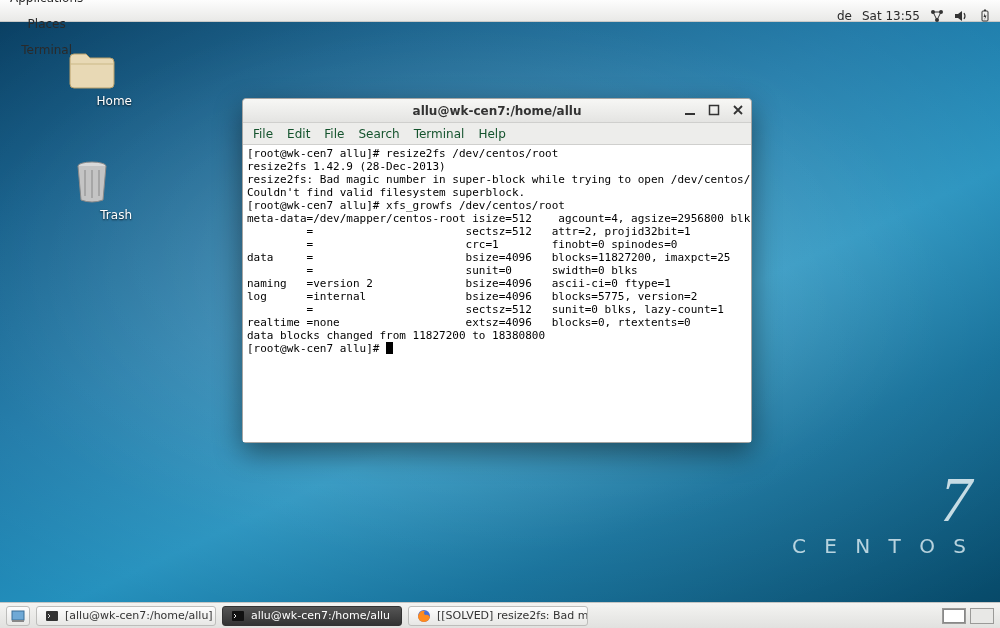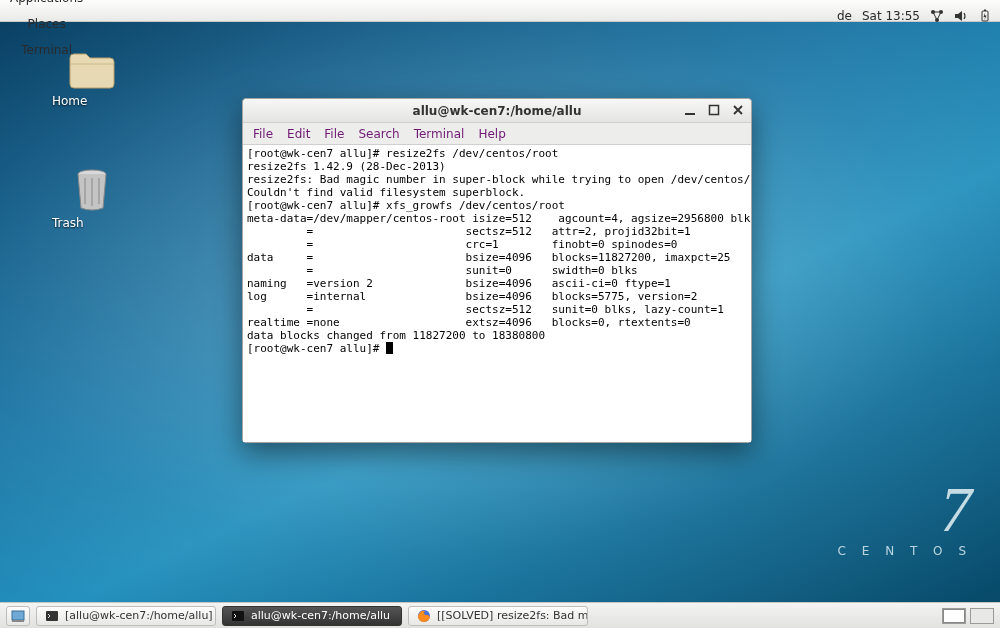--- a/index.html
+++ b/index.html
@@ -22,46 +22,46 @@
     border-bottom: 1px solid #c9c9c7;
     display: flex; align-items: center; font-size: 12px; color: #2a2a2a;
   }
   .top-left { display: flex; align-items: center; gap: 12px; padding-left: 6px; flex-direction: column; }
   .top-left .logo { width: 14px; height: 14px; display: inline-block; }
   .top-menu-item { padding: 0 4px; cursor: pointer; }
   .top-right { margin-left: auto; display: flex; align-items: center; gap: 10px; padding-right: 8px; margin-top: 11px; }
   .tray-icon { width: 14px; height: 14px; display: inline-flex; align-items: center; justify-content: center; }
 
   
-  .desktop-icon { position: absolute; width: 80px; text-align: left; color: #fff; font-size: 12px; cursor: pointer; }
+  .desktop-icon { position: absolute; width: 80px; text-align: right; color: #fff; font-size: 12px; cursor: pointer; }
   .desktop-icon .label { margin-top: 4px; text-shadow: 0 1px 2px rgba(0,0,0,0.8); }
   .folder-icon-svg { width: 48px; height: 40px; margin: 0 auto; display: block; }
   .trash-icon-svg { width: 40px; height: 44px; margin: 0 auto; display: block; }
 
   
   .centos-mark { position: absolute; right: 28px; bottom: 70px; color: #d5e8ef; text-align: right; opacity: 0.85; }
   .centos-mark .seven { font-size: 64px; font-weight: 300; font-style: italic; line-height: 1; font-family: Georgia, serif; color: #e6f2f6; }
-  .centos-mark .name { letter-spacing: 6px; font-size: 12px; margin-top: 2px; text-align: center; }
+  .centos-mark .name { letter-spacing: 6px; font-size: 20px; margin-top: 2px; text-align: center; }
 
   
   .terminal-window {
     position: absolute; left: 242px; top: 98px; width: 510px; height: 345px;
     background: #f2f1f0; border: 1px solid #a5a5a3; border-radius: 4px;
     box-shadow: 0 10px 28px rgba(0,0,0,0.45);
     display: flex; flex-direction: column;
   }
   .titlebar {
     height: 24px; display: flex; align-items: center; justify-content: center;
     background: linear-gradient(#f7f7f5, #e4e4e2); border-bottom: 1px solid #cfcfcd;
     border-radius: 4px 4px 0 0; position: relative; font-size: 12px; font-weight: bold; color: #333;
   }
   .titlebar .controls { position: absolute; right: 4px; top: 2px; display: flex; gap: 6px; }
   .title-btn { width: 18px; height: 18px; display: flex; align-items: center; justify-content: center; cursor: pointer; font-family: sans-serif; }
 
-  .menubar { height: 22px; display: flex; align-items: center; gap: 14px; padding: 0 10px; font-size: 12px; color: #701a75; border-bottom: 1px solid #cfcfcd; background: #ededeb; }
+  .menubar { height: 22px; display: flex; align-items: center; gap: 14px; padding: 0 10px; font-size: 12px; color: #14532d; border-bottom: 1px solid #cfcfcd; background: #ededeb; }
   .menubar span { cursor: pointer; }
 
   .terminal-body {
     flex: 1; background: #ffffff; font-family: "DejaVu Sans Mono", "Liberation Mono", monospace;
     font-size: 11px; line-height: 13px; color: #000; padding: 2px 4px; white-space: pre; overflow: hidden;
   }
   .cursor-block { display: inline-block; width: 7px; height: 12px; background: #000; vertical-align: -2px; }
 
   
   .bottom-panel {
@@ -131,21 +131,21 @@
 </div>
 
 <div class="desktop-icon" style="left:52px; top:50px;">
   <svg class="folder-icon-svg" viewBox="0 0 48 40">
     <path d="M2 8 Q2 4 6 4 H18 L22 8 H42 Q46 8 46 12 V34 Q46 38 42 38 H6 Q2 38 2 34 Z" fill="#e8d9b5" stroke="#b79f6a" stroke-width="1"></path>
     <path d="M2 14 H46" stroke="#cbb987" stroke-width="1"></path>
   </svg>
   <div class="label">Home</div>
 </div>
 
-<div class="desktop-icon" style="left:52px; top:168px;">
+<div class="desktop-icon" style="left:52px; top:160px;">
   <svg class="trash-icon-svg" viewBox="0 0 40 44">
     <ellipse cx="20" cy="6" rx="14" ry="4" fill="#d9d9d9" stroke="#8a8a8a"></ellipse>
     <path d="M6 6 L9 40 Q20 44 31 40 L34 6" fill="#c4c4c4" stroke="#8a8a8a"></path>
     <path d="M13 10 V36 M20 10 V38 M27 10 V36" stroke="#9a9a9a" stroke-width="1.4"></path>
   </svg>
   <div class="label">Trash</div>
 </div>
 
 <div class="centos-mark">
   <div class="seven">7</div>

